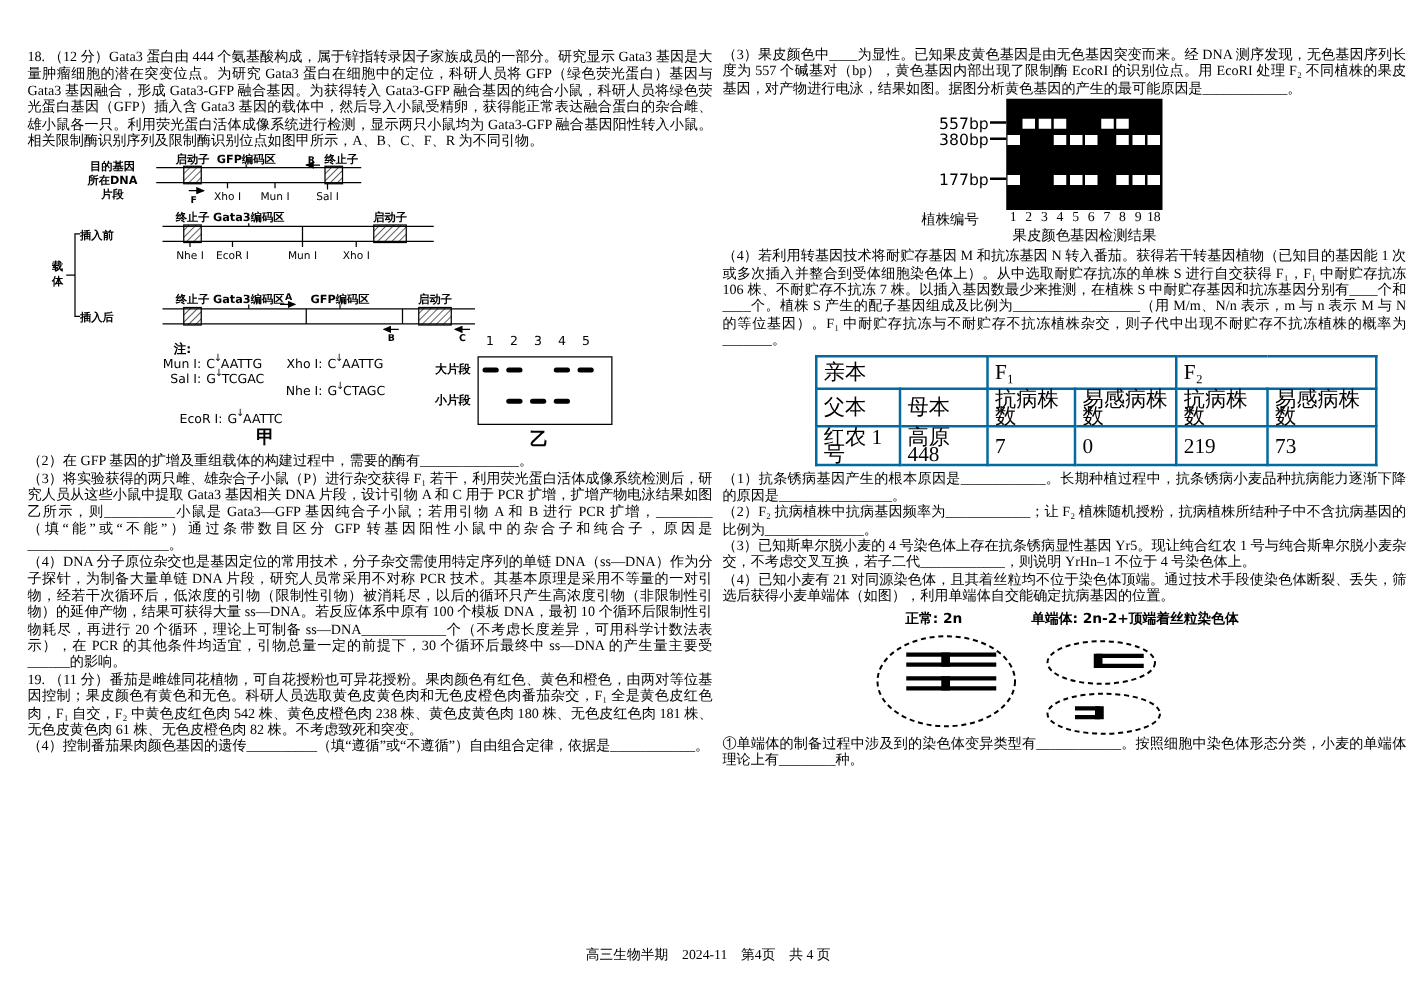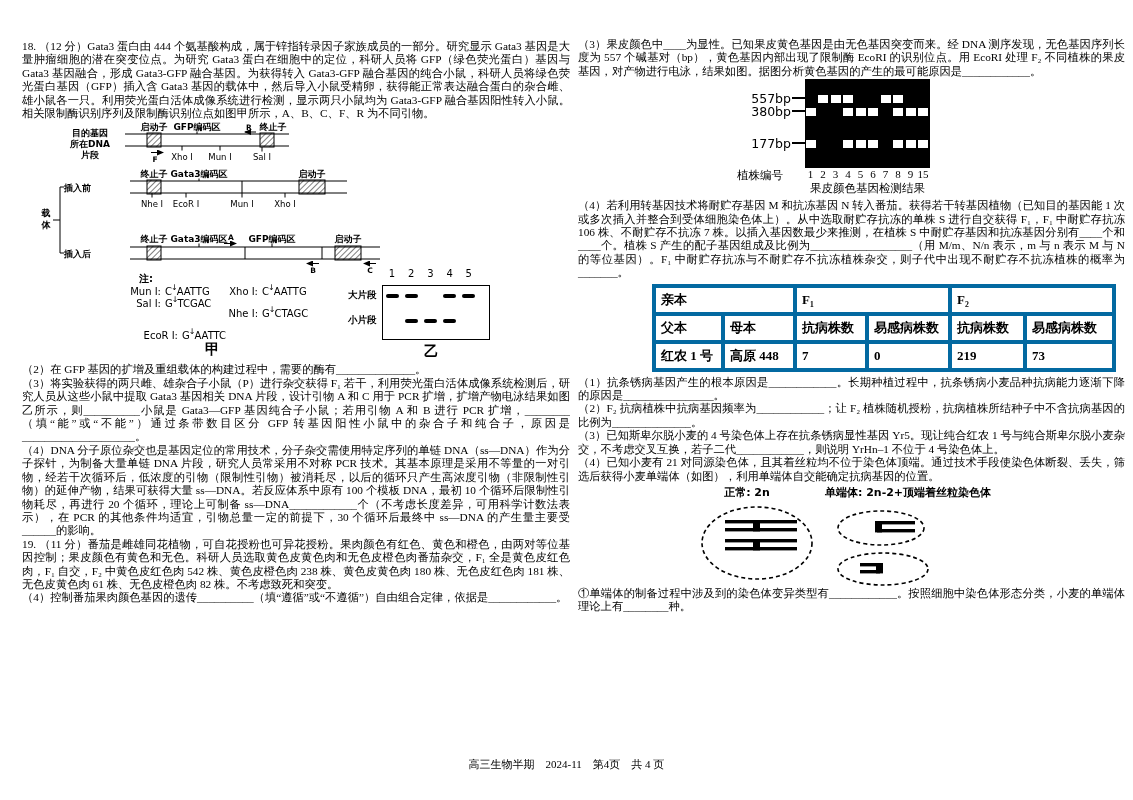--- a/index.html
+++ b/index.html
@@ -31,21 +31,21 @@
   .g2box{position:absolute;left:227px;top:1px;width:125px;height:89px;background:#000;}
   .gmk{position:absolute;left:148px;width:79px;height:14px;display:flex;justify-content:flex-end;align-items:center;
        font:12.5px "DejaVu Sans",sans-serif;}
   .mline{width:13px;height:2px;background:#000;flex:none;margin-left:1px;}
   .g2num{position:absolute;width:13px;text-align:center;font:11px "Liberation Serif",serif;}
   .g2band{position:absolute;width:10px;height:8px;background:#fff;}
   .g2ll{position:absolute;left:159px;top:90px;font:11.5px "Liberation Serif",serif;}
   .g2cap{position:absolute;left:222px;top:103px;width:135px;text-align:center;font:11.5px "Liberation Serif",serif;}
   
   table.q20t{border-collapse:collapse;margin:4px 0 4px 74px;}
-  table.q20t td{border:4px solid #0369a1;height:22px;padding:1px 5px;font-size:13px;font-weight:bold;}
+  table.q20t td{border:2px solid #0369a1;height:22px;padding:1px 5px;font-size:17px;}
   
   .figch{position:relative;height:104px;}
   text.chl{font:bold 11px "DejaVu Sans",sans-serif;}
   ellipse.cell{fill:none;stroke:#000;stroke-width:1.6;stroke-dasharray:4 3;}
   rect.chr{fill:#000;stroke:none;}
   .footer{position:absolute;left:0;top:758px;width:1133px;text-align:center;font-size:11px;}
 </style>
 </head>
 <body>
 
@@ -190,21 +190,21 @@
       <span class="g2cap">果皮颜色基因检测结果</span>
     <span class="g2num" style="left: 226px; top: 90px;">1</span>
         <span class="g2num" style="left: 238.5px; top: 90px;">2</span>
         <span class="g2num" style="left: 251px; top: 90px;">3</span>
         <span class="g2num" style="left: 263.5px; top: 90px;">4</span>
         <span class="g2num" style="left: 276px; top: 90px;">5</span>
         <span class="g2num" style="left: 288.5px; top: 90px;">6</span>
         <span class="g2num" style="left: 301px; top: 90px;">7</span>
         <span class="g2num" style="left: 313.5px; top: 90px;">8</span>
         <span class="g2num" style="left: 326px; top: 90px;">9</span>
-        <span class="g2num" style="left: 338.5px; top: 90px;">15</span>
+        <span class="g2num" style="left: 338.5px; top: 90px;">18</span>
         <div class="g2band" style="left: 240px; top: 17px;"></div>
         <div class="g2band" style="left: 252.5px; top: 17px;"></div>
         <div class="g2band" style="left: 265px; top: 17px;"></div>
         <div class="g2band" style="left: 302.5px; top: 17px;"></div>
         <div class="g2band" style="left: 315px; top: 17px;"></div>
         <div class="g2band" style="left: 227.5px; top: 30px;"></div>
         <div class="g2band" style="left: 265px; top: 30px;"></div>
         <div class="g2band" style="left: 277.5px; top: 30px;"></div>
         <div class="g2band" style="left: 290px; top: 30px;"></div>
         <div class="g2band" style="left: 315px; top: 30px;"></div>

